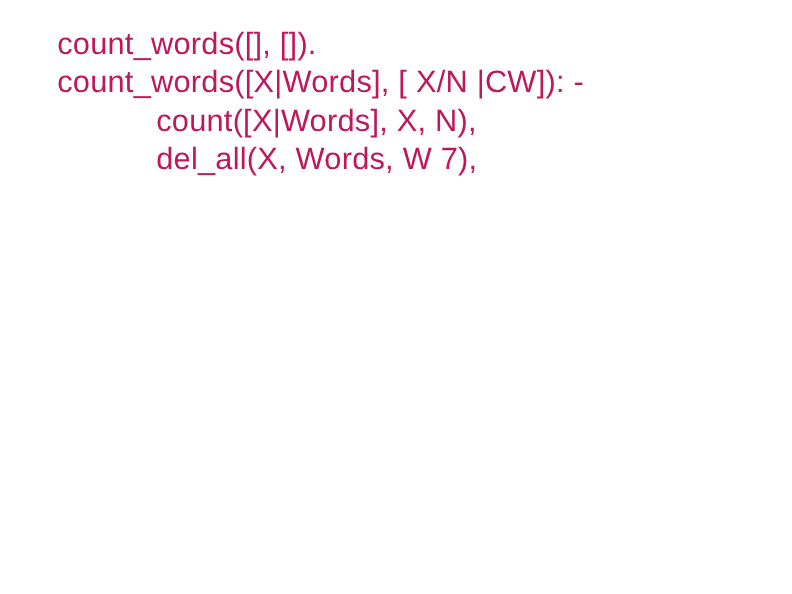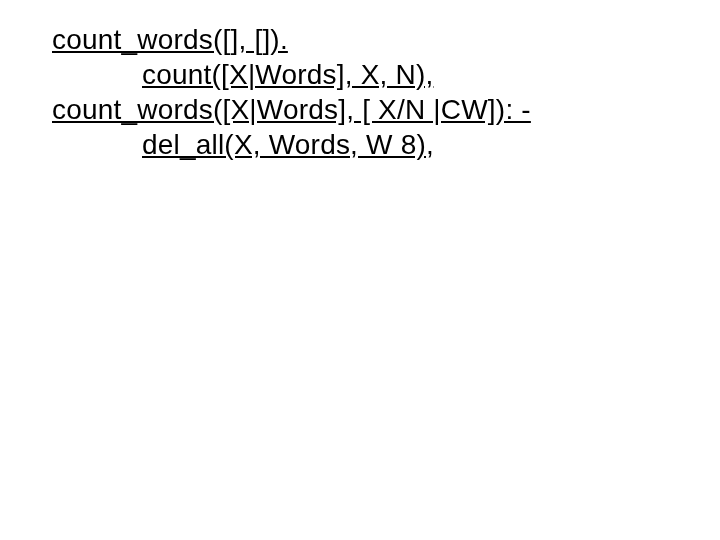--- a/index.html
+++ b/index.html
@@ -7,35 +7,34 @@
     padding: 0;
     width: 720px;
     height: 540px;
     background: #ffffff;
     font-family: Arial, Helvetica, sans-serif;
   }
   .page {
     padding: 22px 12px 0 52px;
     font-size: 28px;
     line-height: 1.25;
-    color: #000000;
+    color: #be185d;
     letter-spacing: 0.2px;
-    text-decoration: underline;
   }
   .line {
     white-space: pre;
   }
   .indent {
     padding-left: 90px;
   }
   .indent2 {
     padding-left: 96px;
   }
 </style>
 </head>
 <body>
 
 <div class="page">
   <div class="line">count_words([], []).</div>
+  <div class="line">count_words([X|Words], [ X/N |CW]): -</div>
   <div class="line indent">count([X|Words], X, N),</div>
-  <div class="line">count_words([X|Words], [ X/N |CW]): -</div>
-  <div class="line indent">del_all(X, Words, W 8),</div>
+  <div class="line indent">del_all(X, Words, W 7),</div>
 </div>
 
 </body></html>

